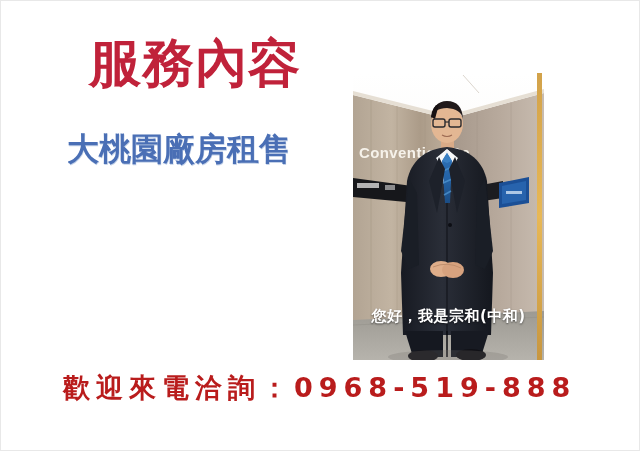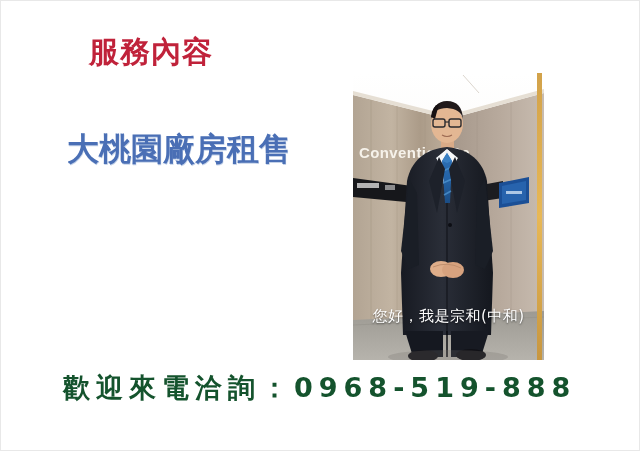--- a/index.html
+++ b/index.html
@@ -19,21 +19,21 @@
     overflow: hidden;
     border: 1px solid #e8e8e8;
     box-sizing: border-box;
   }
 
   
   .title {
     position: absolute;
     left: 88px;
     top: 34px;
-    font-size: 30px;
+    font-size: 52px;
     font-weight: 700;
     color: #c0223a;
     letter-spacing: 1px;
     line-height: 1.1;
     white-space: nowrap;
   }
 
   .bullet {
     position: absolute;
     left: 66px;
@@ -48,21 +48,21 @@
   .bullet-1 { top: 131px; }
   .bullet-2 { top: 212px; }
   .bullet-3 { top: 292px; }
 
   .phone-line {
     position: absolute;
     left: 62px;
     top: 372px;
     font-size: 27px;
     font-weight: 700;
-    color: #14532d;
+    color: #b91c1c;
     letter-spacing: 6px;
     line-height: 1.1;
     white-space: nowrap;
   }
 
   
   .photo {
     position: absolute;
     left: 352px;
     top: 72px;
@@ -74,21 +74,21 @@
 
   .photo-svg { display: block; width: 100%; height: 100%; }
 
   .photo-caption {
     position: absolute;
     left: 352px;
     top: 306px;
     width: 191px;
     text-align: center;
     font-size: 15px;
-    font-weight: 400;
+    font-weight: 700;
     color: #ffffff;
     letter-spacing: 0.5px;
     white-space: nowrap;
     text-shadow: 0 1px 2px rgba(0,0,0,0.55);
   }
 </style>
 </head>
 <body>
 
 <div id="slide">

